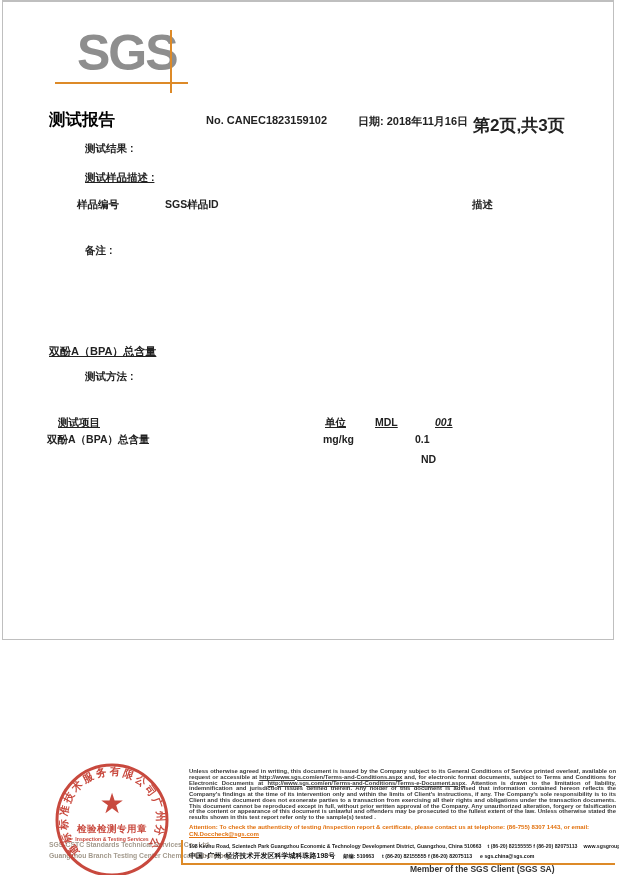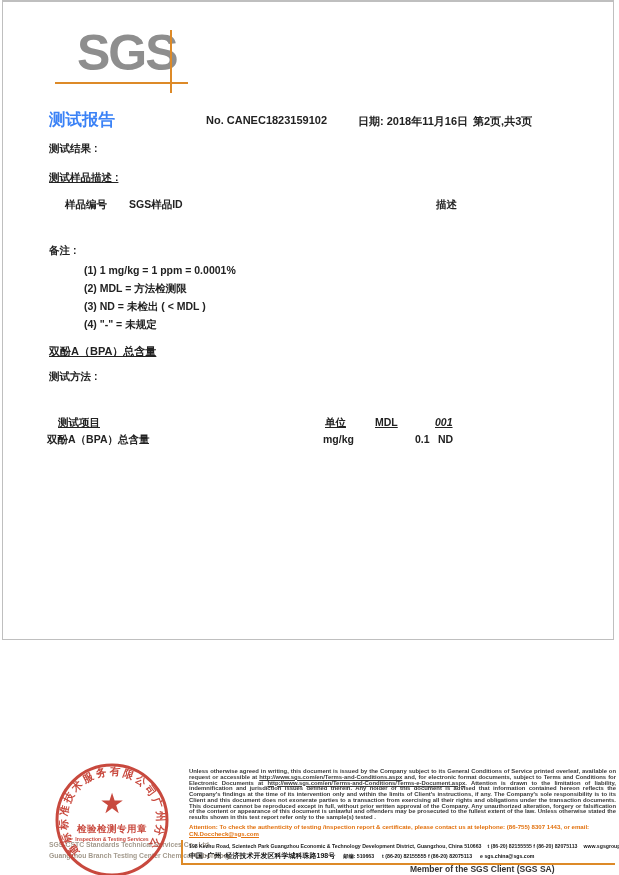--- a/index.html
+++ b/index.html
@@ -9,34 +9,34 @@
           background:#fff; border:1px solid #bfbfbf; border-top-width:2px; }
   .abs { position:absolute; }
 
   
   .sgs-letters { left:74px; top:26px; font-size:50px; line-height:50px; font-weight:bold;
                  color:#8e8e8e; letter-spacing:-2px; }
   .logo-vline { left:167px; top:28px; width:2px; height:63px; background:#dd8a28; }
   .logo-hline { left:52px; top:80px; width:133px; height:2px; background:#dd8a28; }
 
   
-  .doc-title { left:46px; top:107px; font-size:16.5px; font-weight:700; color:#3b82f6; }
+  .doc-title { left:46px; top:107px; font-size:16.5px; font-weight:700; color:#000000; }
   .report-no { left:203px; top:112px; font-size:11px; font-weight:700; color:#222; }
   .report-date { left:355px; top:112px; font-size:11px; font-weight:700; color:#222; }
-  .report-page { left:470px; top:112px; font-size:11px; font-weight:700; color:#222; }
+  .report-page { left:470px; top:112px; font-size:17px; font-weight:700; color:#222; }
 
-  .body-txt { font-size:10.5px; font-weight:600; color:#222; }
+  .body-txt { font-size:10.5px; font-weight:600; color:#222;margin-left:36px; }
   .lbl-results { left:46px; top:140px; }
   .lbl-sample-desc { left:46px; top:169px; font-weight:700; text-decoration:underline; }
 
   
   .st-row { left:0; width:612px; height:16px; }
   .st-h { top:196px; font-weight:700; }
   .st-r { top:214px; }
-  .st-c1 { position:absolute; left:38px; width:90px; text-align:center; }
+  .st-c1 { position:absolute; left:38px; width:90px; }
   .st-c2 { position:absolute; left:126px; width:112px; text-align:left; }
   .st-c3 { position:absolute; left:234px; width:220px; text-align:right; }
 
   .lbl-notes { left:46px; top:242px; font-weight:700; }
   .notes-list { left:81px; top:259px; line-height:18px; }
 
   .bpa-heading { left:46px; top:342px; font-size:11px; font-weight:700;
                  text-decoration:underline; color:#222; }
   .lbl-method { left:46px; top:368px; font-weight:700; }
   .method-text { left:122px; top:368px; width:466px; line-height:19.5px; }
@@ -45,21 +45,21 @@
   .rt { font-size:10.5px; color:#222; }
   .rt-h { top:414px; font-weight:700; text-decoration:underline; }
   .rt-r { top:431px; font-weight:600; }
   .rt-item-h { left:55px; }
   .rt-unit-h { left:322px; }
   .rt-mdl-h  { left:372px;text-align:right; }
   .rt-id-h   { left:432px; font-style:italic; }
   .rt-item   { left:44px; }
   .rt-unit   { left:320px; }
   .rt-mdl    { left:378px;padding-left:34px; }
-  .rt-val    { left:435px; }
+  .rt-val    { left:418px;margin-top:20px; }
 
   
   .company-gray { left:46px; font-size:6.8px; line-height:7px; font-weight:600; color:#a39a8d; }
   .cg1 { top:839px; } .cg2 { top:850px; }
 
   .disclaimer { left:186px; top:767px; width:427px; font-size:5.9px; line-height:5.75px;
                 font-weight:600; color:#3a3a3a; text-align:justify; }
   .attention  { left:186px; top:822px; width:427px; font-size:6.1px; line-height:6.6px;
                 font-weight:700; color:#e2710e; }
   .u { text-decoration:underline; }
@@ -95,26 +95,20 @@
   <div class="abs body-txt lbl-results">测试结果 :</div>
   <div class="abs body-txt lbl-sample-desc">测试样品描述 :</div>
 
   <div class="abs body-txt st-row st-h">
     <span class="st-c1">样品编号</span>
     <span class="st-c2">SGS样品ID</span>
     <span class="st-c3">描述</span>
   </div>
 
   <div class="abs body-txt lbl-notes">备注 :</div>
-  <div class="abs body-txt notes-list">
-    <div>(1) 1 mg/kg = 1 ppm = 0.0001%</div>
-    <div>(2) MDL = 方法检测限</div>
-    <div>(3) ND = 未检出 ( &lt; MDL )</div>
-    <div>(4) "-" = 未规定</div>
-  </div>
 
   <div class="abs bpa-heading">双酚A（BPA）总含量</div>
   <div class="abs body-txt lbl-method">测试方法 :</div>
 
   <span class="abs rt rt-h rt-item-h">测试项目</span>
   <span class="abs rt rt-h rt-unit-h">单位</span>
   <span class="abs rt rt-h rt-mdl-h">MDL</span>
   <span class="abs rt rt-h rt-id-h">001</span>
   <span class="abs rt rt-r rt-item">双酚A（BPA）总含量</span>
   <span class="abs rt rt-r rt-unit">mg/kg</span>

